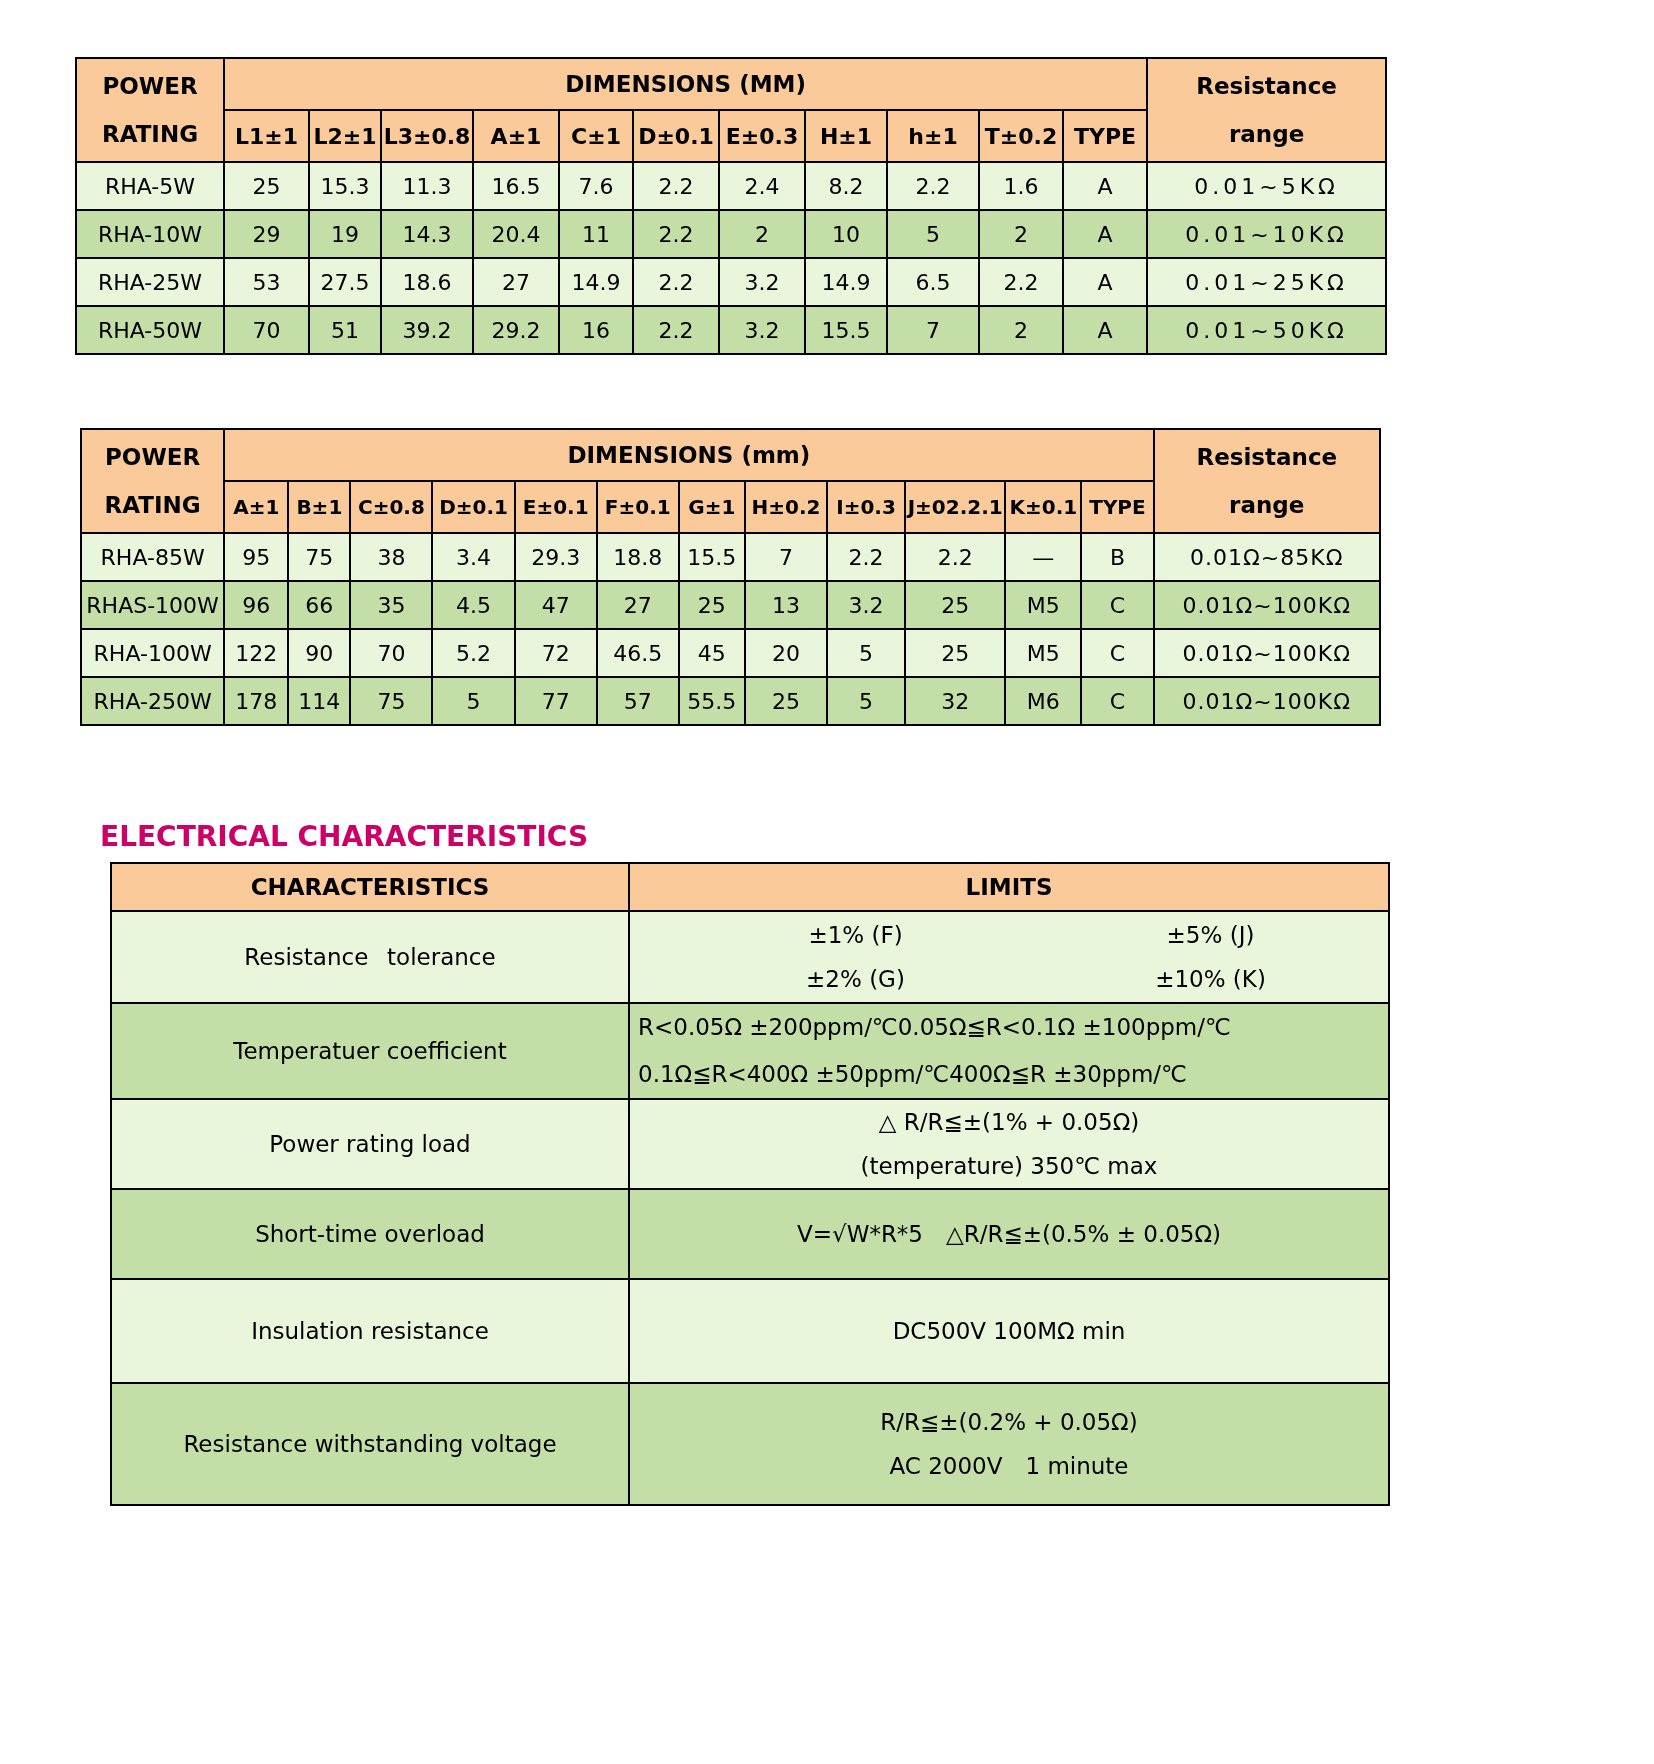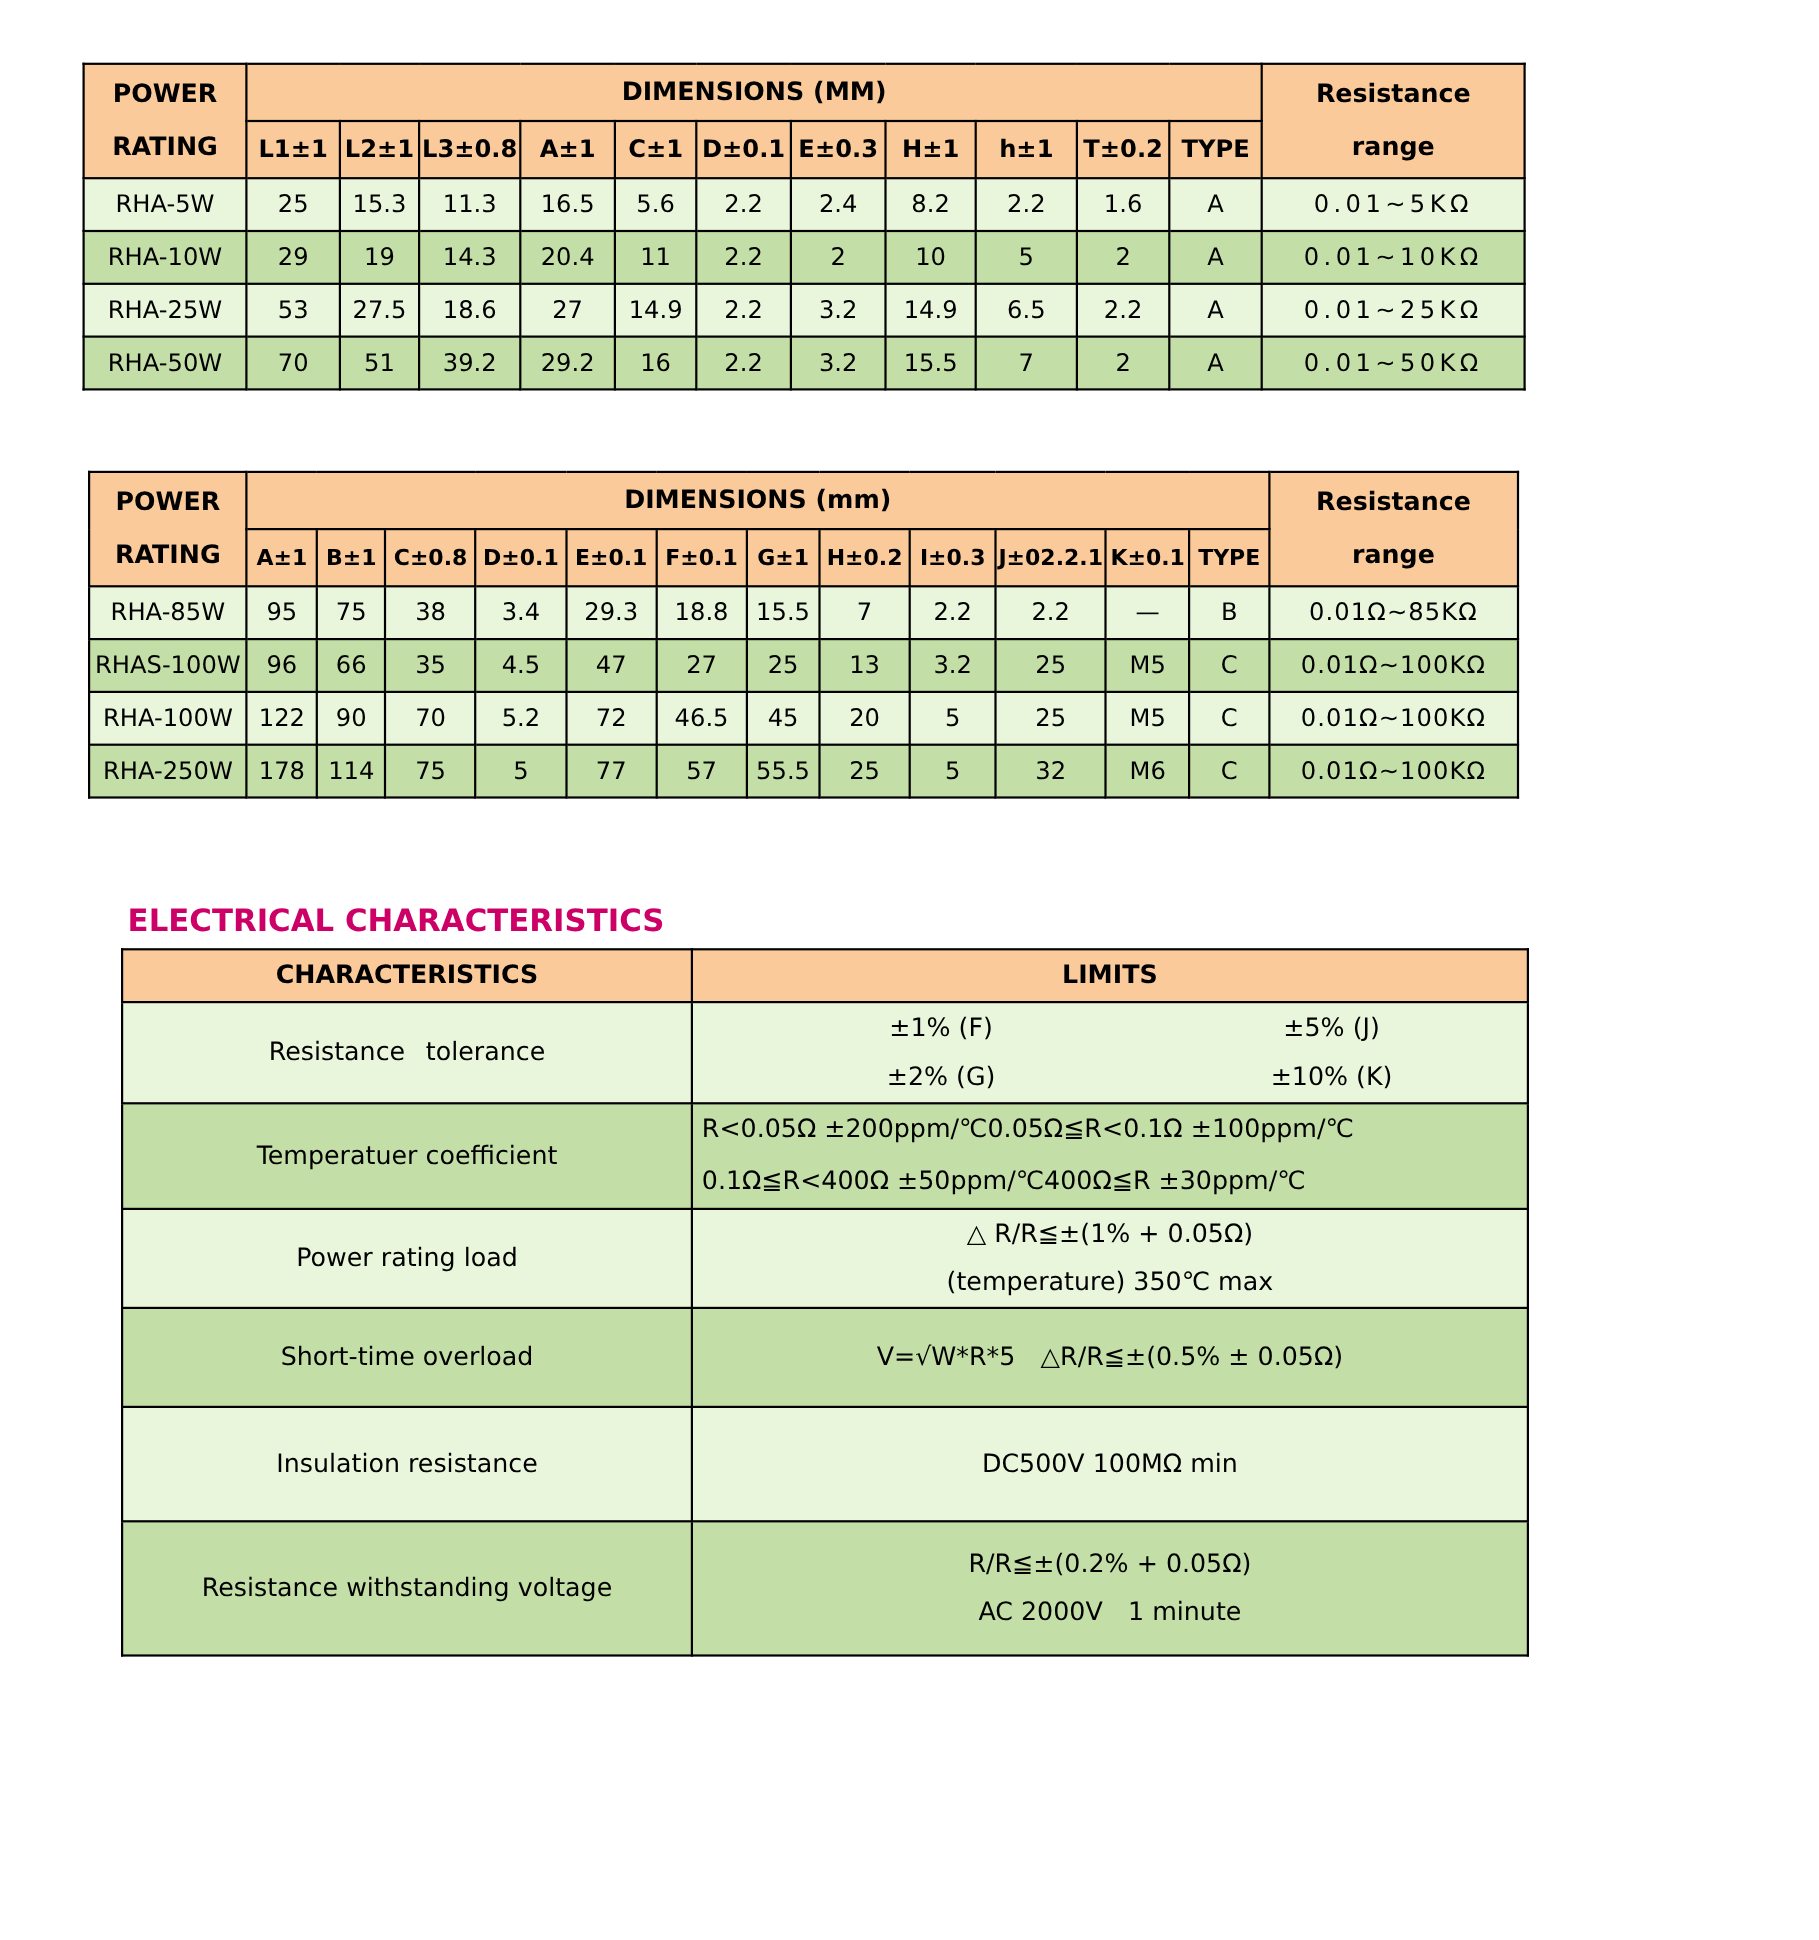--- a/index.html
+++ b/index.html
@@ -36,21 +36,21 @@
   }
   .dimval { font-size: 22px; }
   .rowlabel { font-size: 22px; }
   #t1 .res { font-size: 22px; letter-spacing: 4px; }
   #t2 .res { font-size: 22px; letter-spacing: 1px; }
   .light { background: #E9F6DC; }
   .dark  { background: #C3DEA6; }
 
   
   #elec-heading {
-    position: absolute; left: 116px; top: 820px;
+    position: absolute; left: 100px; top: 820px;
     font-size: 28px; font-weight: bold; color: #CC0066;
     white-space: nowrap;
   }
   #t3 { position: absolute; left: 110px; top: 862px; width: 1278px; }
   #t3 tr.hr { height: 48px; }
   #t3 th { font-size: 23px; }
   #t3 td { font-size: 23px; }
   #t3 .char { font-size: 23px; white-space: normal; }
   #t3 .limline { line-height: 44px; }
   .line-grid {
@@ -115,21 +115,21 @@
     <th class="colHdr">h±1</th>
     <th class="colHdr">T±0.2</th>
     <th class="colHdr">TYPE</th>
   </tr>
   <tr class="dr light">
     <td class="rowlabel">RHA-5W</td>
     <td class="dimval">25</td>
     <td class="dimval">15.3</td>
     <td class="dimval">11.3</td>
     <td class="dimval">16.5</td>
-    <td class="dimval">5.6</td>
+    <td class="dimval">7.6</td>
     <td class="dimval">2.2</td>
     <td class="dimval">2.4</td>
     <td class="dimval">8.2</td>
     <td class="dimval">2.2</td>
     <td class="dimval">1.6</td>
     <td class="dimval">A</td>
     <td class="res">0.01~5KΩ</td>
   </tr>
   <tr class="dr dark">
     <td class="rowlabel">RHA-10W</td>

